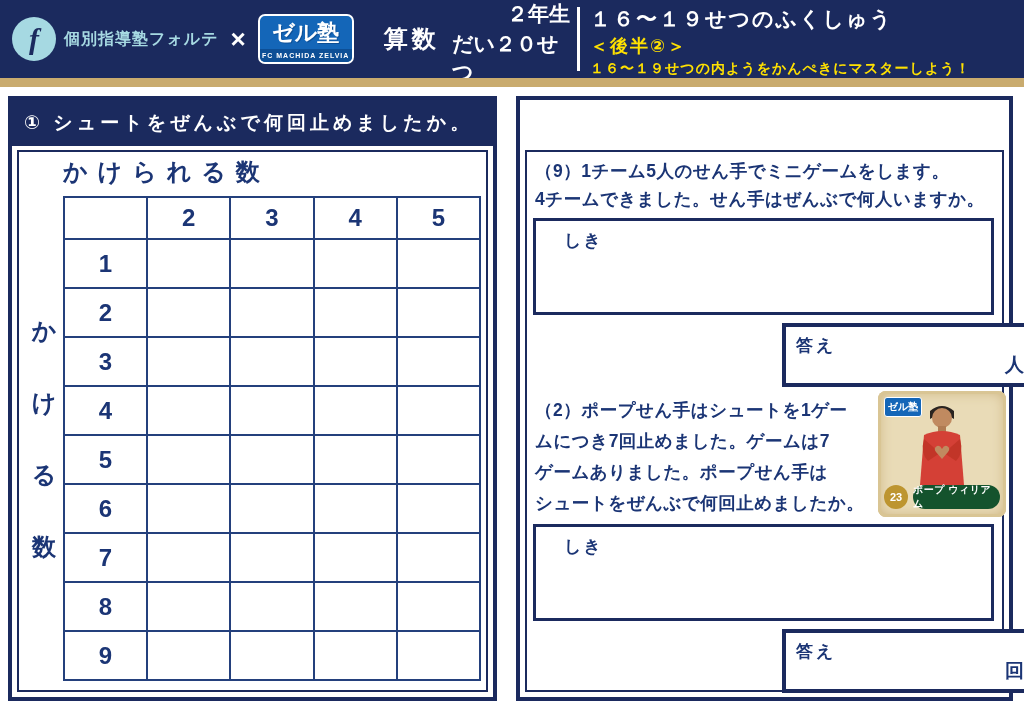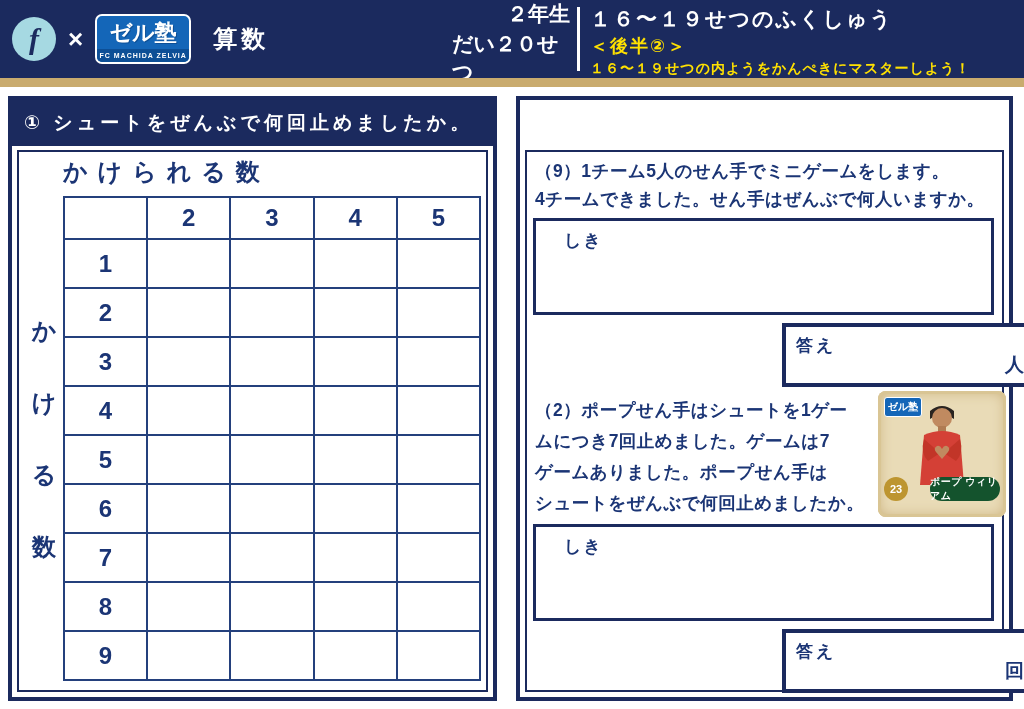--- a/index.html
+++ b/index.html
@@ -38,21 +38,21 @@
   .zel-logo-top {
     flex:1; display:flex; align-items:center; justify-content:center;
     color:#ffffff; font-weight:bold; font-size:22px;
     text-shadow:1px 1px 0 #0d4f96;
   }
   .zel-logo-sub {
     height:13px; background:#0d4f96; color:#ffffff;
     font-size:7px; letter-spacing:1px; font-weight:bold;
     display:flex; align-items:center; justify-content:center;
   }
-  .subject { color:#ffffff; font-weight:bold; font-size:24px; letter-spacing:4px; margin-left:14px; }
+  .subject { color:#ffffff; font-weight:bold; font-size:24px; letter-spacing:4px; margin-left:22px; }
   .grade-block {
     position:absolute; left:452px; top:0; width:118px; height:78px;
     display:flex; flex-direction:column; align-items:flex-end;
     gap:2px;
     color:#ffffff; font-weight:bold; font-size:21px;
   }
   .header-divider {
     position:absolute; left:577px; top:7px; width:3px; height:64px; background:#ffffff;
   }
   .lesson-title { position:absolute; left:590px; top:5px; }
@@ -123,38 +123,39 @@
     background:#e9dbb7; border-radius:8px;
     box-shadow:inset 0 0 0 3px #d9c594, inset 0 0 14px #c6ab76;
   }
   .card-logo {
     position:absolute; left:6px; top:6px; width:38px; height:20px;
     background:#1466b8; border:1px solid #ffffff; border-radius:3px;
     color:#ffffff; font-weight:bold; font-size:10px;
     display:flex; align-items:center; justify-content:center;
   }
   .card-photo { position:absolute; left:24px; top:8px; width:80px; height:86px; }
-  .card-bottom { position:absolute; left:6px; bottom:16px; right:6px; display:flex; align-items:center; gap:22px; }
+  .card-bottom { position:absolute; left:6px; bottom:8px; right:6px; display:flex; align-items:center; gap:5px; }
   .card-number {
     width:24px; height:24px; border-radius:50%; background:#bd9530;
     color:#ffffff; font-weight:bold; font-size:11px;
     display:flex; align-items:center; justify-content:center; flex:0 0 auto;
   }
   .card-name {
     flex:1; height:24px; border-radius:12px; background:#14532d;
     color:#ffffff; font-weight:bold; font-size:10px;
     display:flex; align-items:center; justify-content:center; letter-spacing:0.5px;
   }
 </style>
 </head>
 <body>
 
 <div class="header">
   <div class="brand">
     <div class="f-circle">f</div>
+    <span class="brand-name">個別指導塾フォルテ</span>
     <span class="cross">×</span>
     <div class="zel-logo">
       <div class="zel-logo-top">ゼル塾</div>
       <div class="zel-logo-sub">FC MACHIDA ZELVIA</div>
     </div>
     <span class="subject">算数</span>
   </div>
   <div class="grade-block">
     <div>２年生</div>
     <div>だい２０せつ</div>

